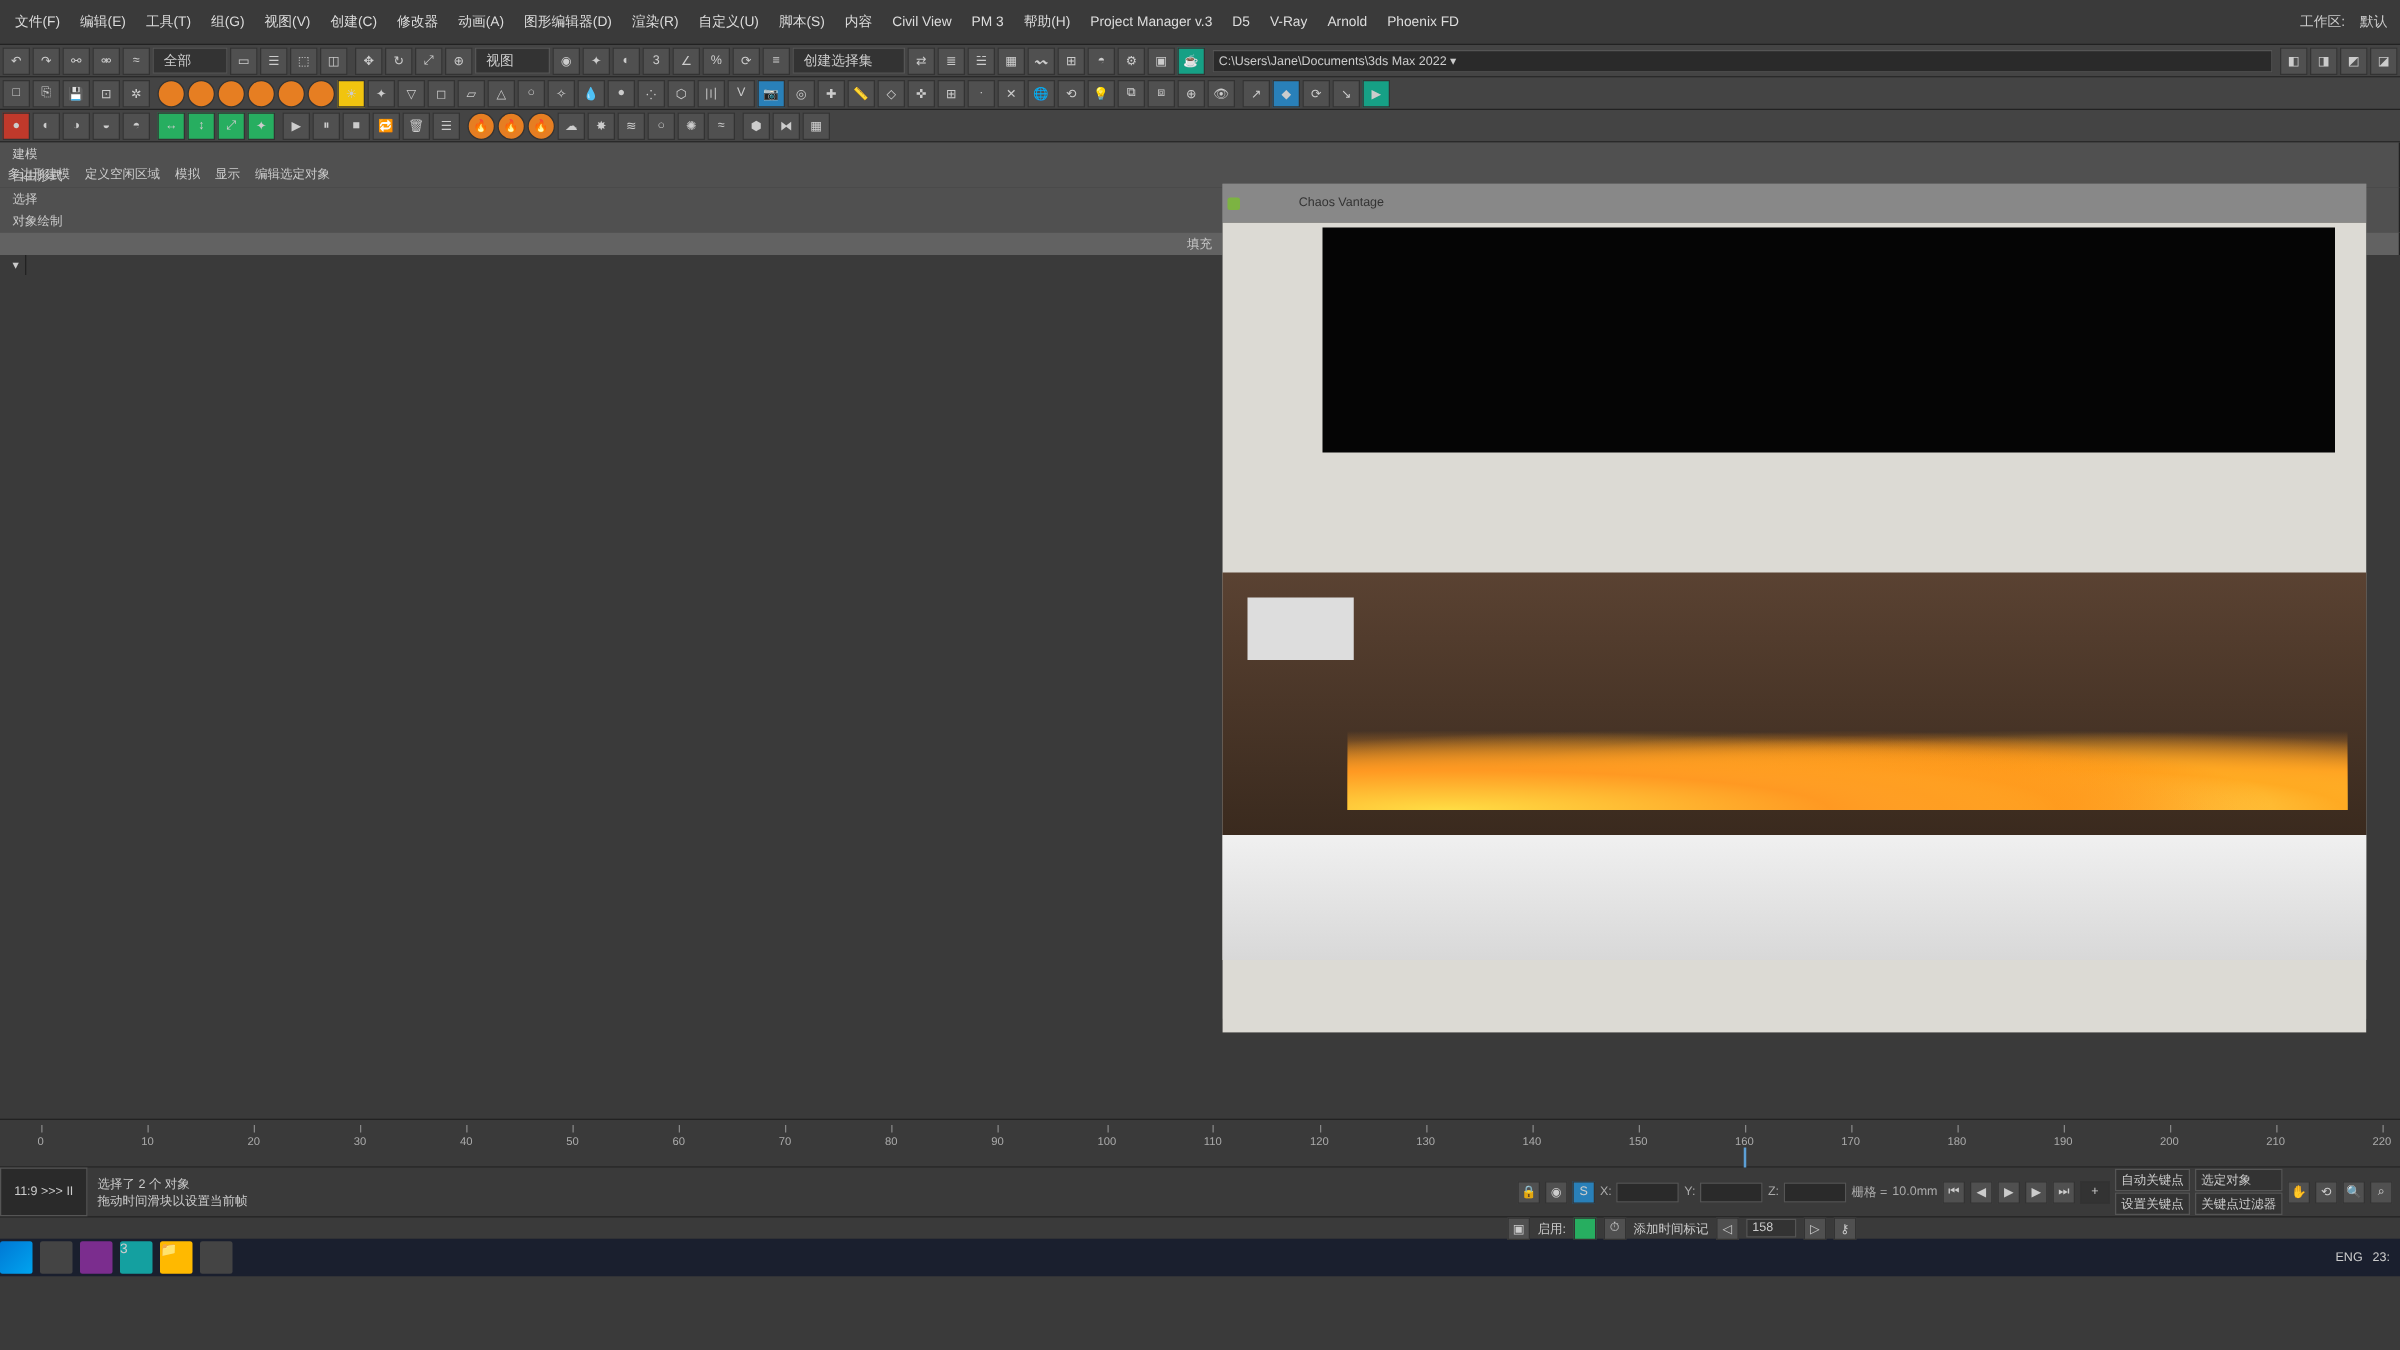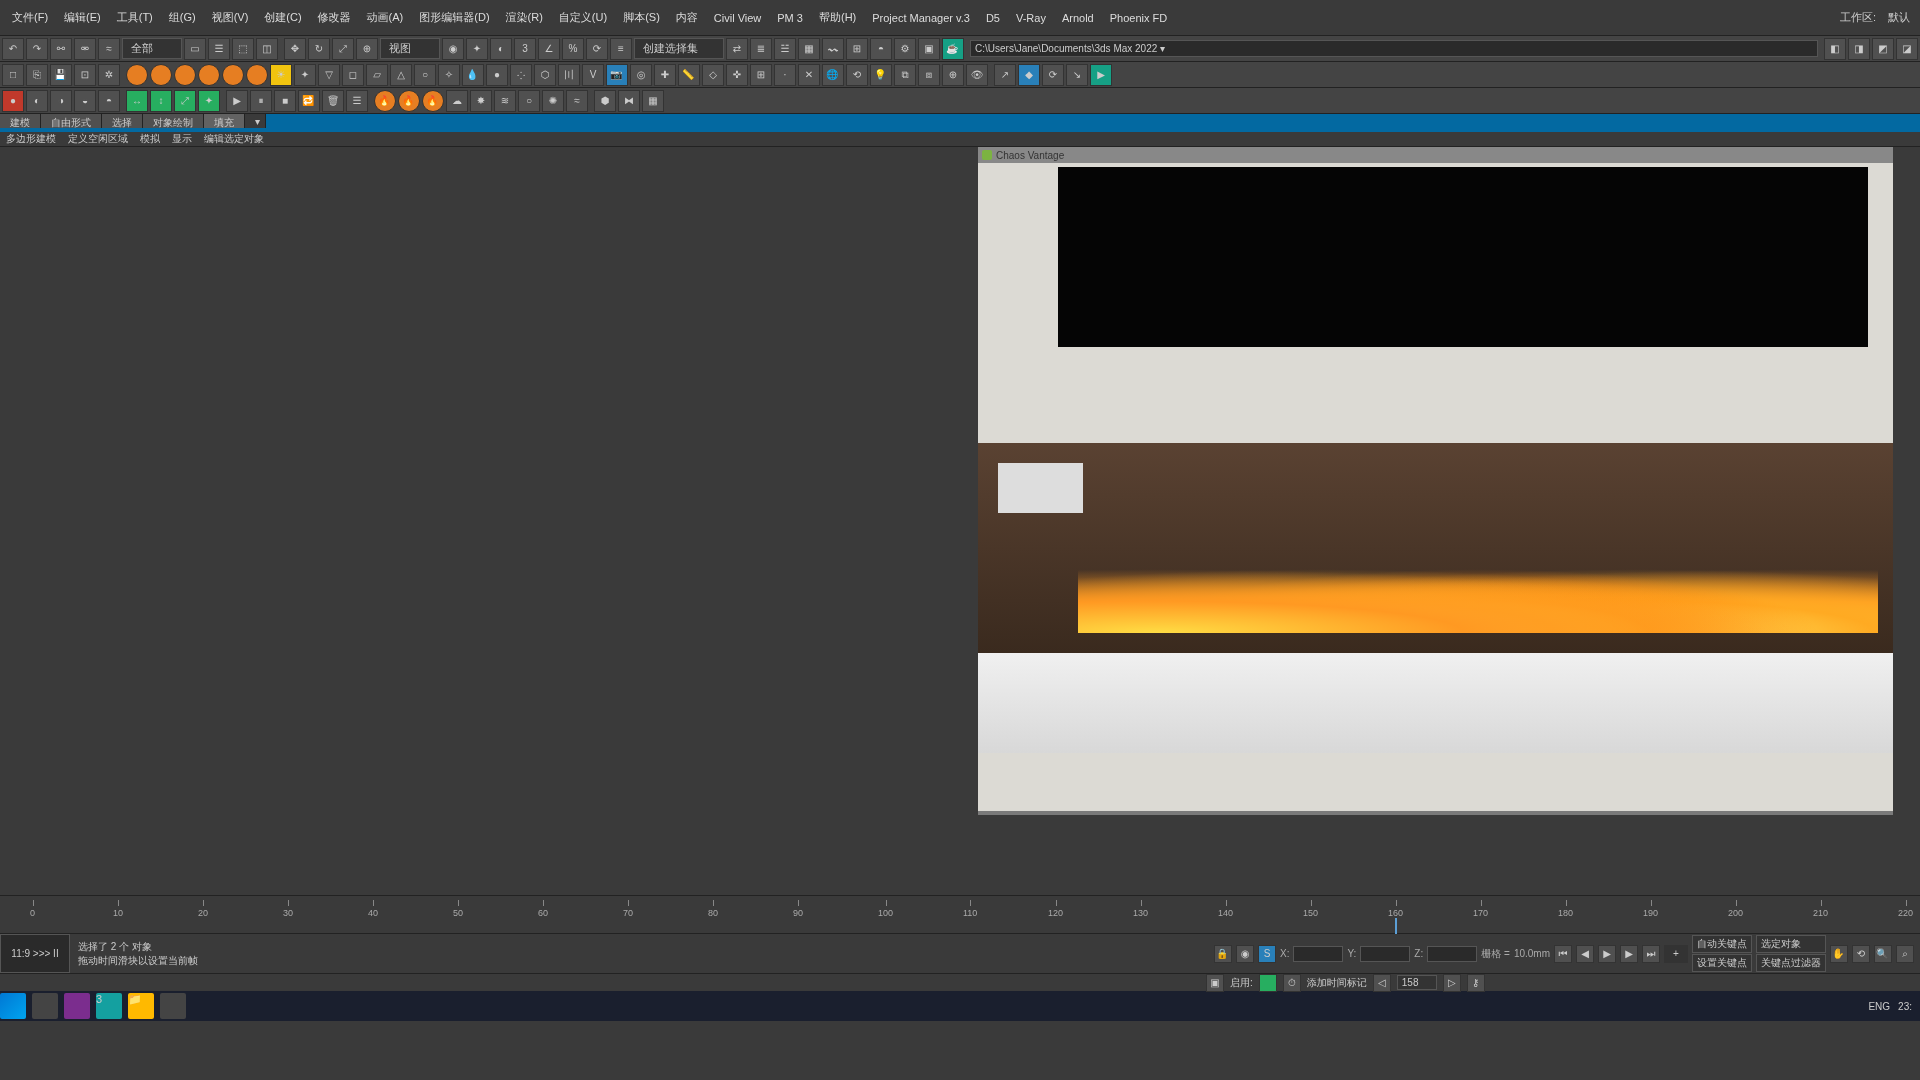--- a/index.html
+++ b/index.html
@@ -6,30 +6,30 @@
 body { background: #3a3a3a; color: #ccc; font-size: 11px; overflow: hidden; width: 1920px; height: 1080px; }
 .menubar { height: 36px; background: #3a3a3a; display: flex; align-items: center; padding: 0 4px; border-bottom: 1px solid #222; }
 .menubar .item { padding: 0 8px; cursor: pointer; color: #ddd; }
 .menubar .right { margin-left: auto; display: flex; }
 .menubar .right span { padding: 0 6px; }
 .toolbar { height: 26px; background: #444; display: flex; align-items: center; border-bottom: 1px solid #222; padding: 0 2px; gap: 2px; }
 .tool-icon { width: 22px; height: 22px; background: #505050; display:flex; align-items:center; justify-content:center; color:#ccc; font-size:10px; border:1px solid #333;}
 .tool-icon.sep { width: 2px; background: transparent; border:none;}
 .tool-dropdown { background:#333; color:#ccc; padding:2px 8px; border:1px solid #555; font-size:11px; min-width:60px;}
 .path-box { flex:1; background:#2a2a2a; color:#ccc; padding:2px 4px; border:1px solid #555; font-size:10px; margin:0 4px;}
-.tabs-row { height:18px; background:#0369a1; display:flex; border-bottom:4px solid #0369a1;}
+.tabs-row { height:18px; background:#c2410c; display:flex; border-bottom:1px solid #0369a1;flex-direction:column;}
 .tab { padding:2px 10px; background:#505050; border-right:1px solid #222; font-size:10px;}
 .tab.active { background:#626262;text-align:center;}
 .subrow { height:15px; background:#3a3a3a; display:flex; font-size:10px; border-bottom:1px solid #222;}
 .subrow span { padding:0 6px;text-align:center;}
 .main-area { position:relative; height:748px; display:flex;}
 .viewport-left { width:970px; height:100%; position:relative; background:#808080; border:1px solid #888;}
 .viewport-label { position:absolute; top:6px; left:10px; color:#ddd; font-size:10px; z-index:5;text-shadow:1px 1px #000;}
 .vantage-panel { position:absolute; left:978px; top:0; width:915px; height:668px; background:#7a7a7a;}
-.vantage-header { height:16px; background:#888; display:flex; align-items:center; padding:0 4px; font-size:10px; color:#333;}
+.vantage-header { height:31px; background:#888; display:flex; align-items:center; padding:0 4px; font-size:10px; color:#333;gap:43px;}
 .vantage-header .dot{width:10px;height:10px;background:#7cb342;border-radius:2px;margin-right:4px;}
 .vantage-content { width:100%; height:648px; background:#000; position:relative;}
 .props-panel { position:absolute; right:0; top:668px; width:270px; height:170px; background:#444; border:1px solid #222; padding:6px; font-size:10px;}
 .radio-row { display:flex; align-items:center; padding:2px 0;}
 .radio-row .r { width:11px; height:11px; border-radius:50%; border:1px solid #888; margin-right:6px;}
 .btn { background:#555; border:1px solid #666; text-align:center; padding:3px; margin:3px 20px; color:#ccc;}
 .btn.dis {color:#777;}
 .timeline-area { height:38px; background:#3a3a3a; border-top:1px solid #222; position:relative;}
 .frame-counter { position:absolute; right:580px; top:0; font-size:10px; color:#ccc; background:#222; padding:1px 4px;}
 .ruler { height:22px; position:relative; background:#3a3a3a; display:flex;}

